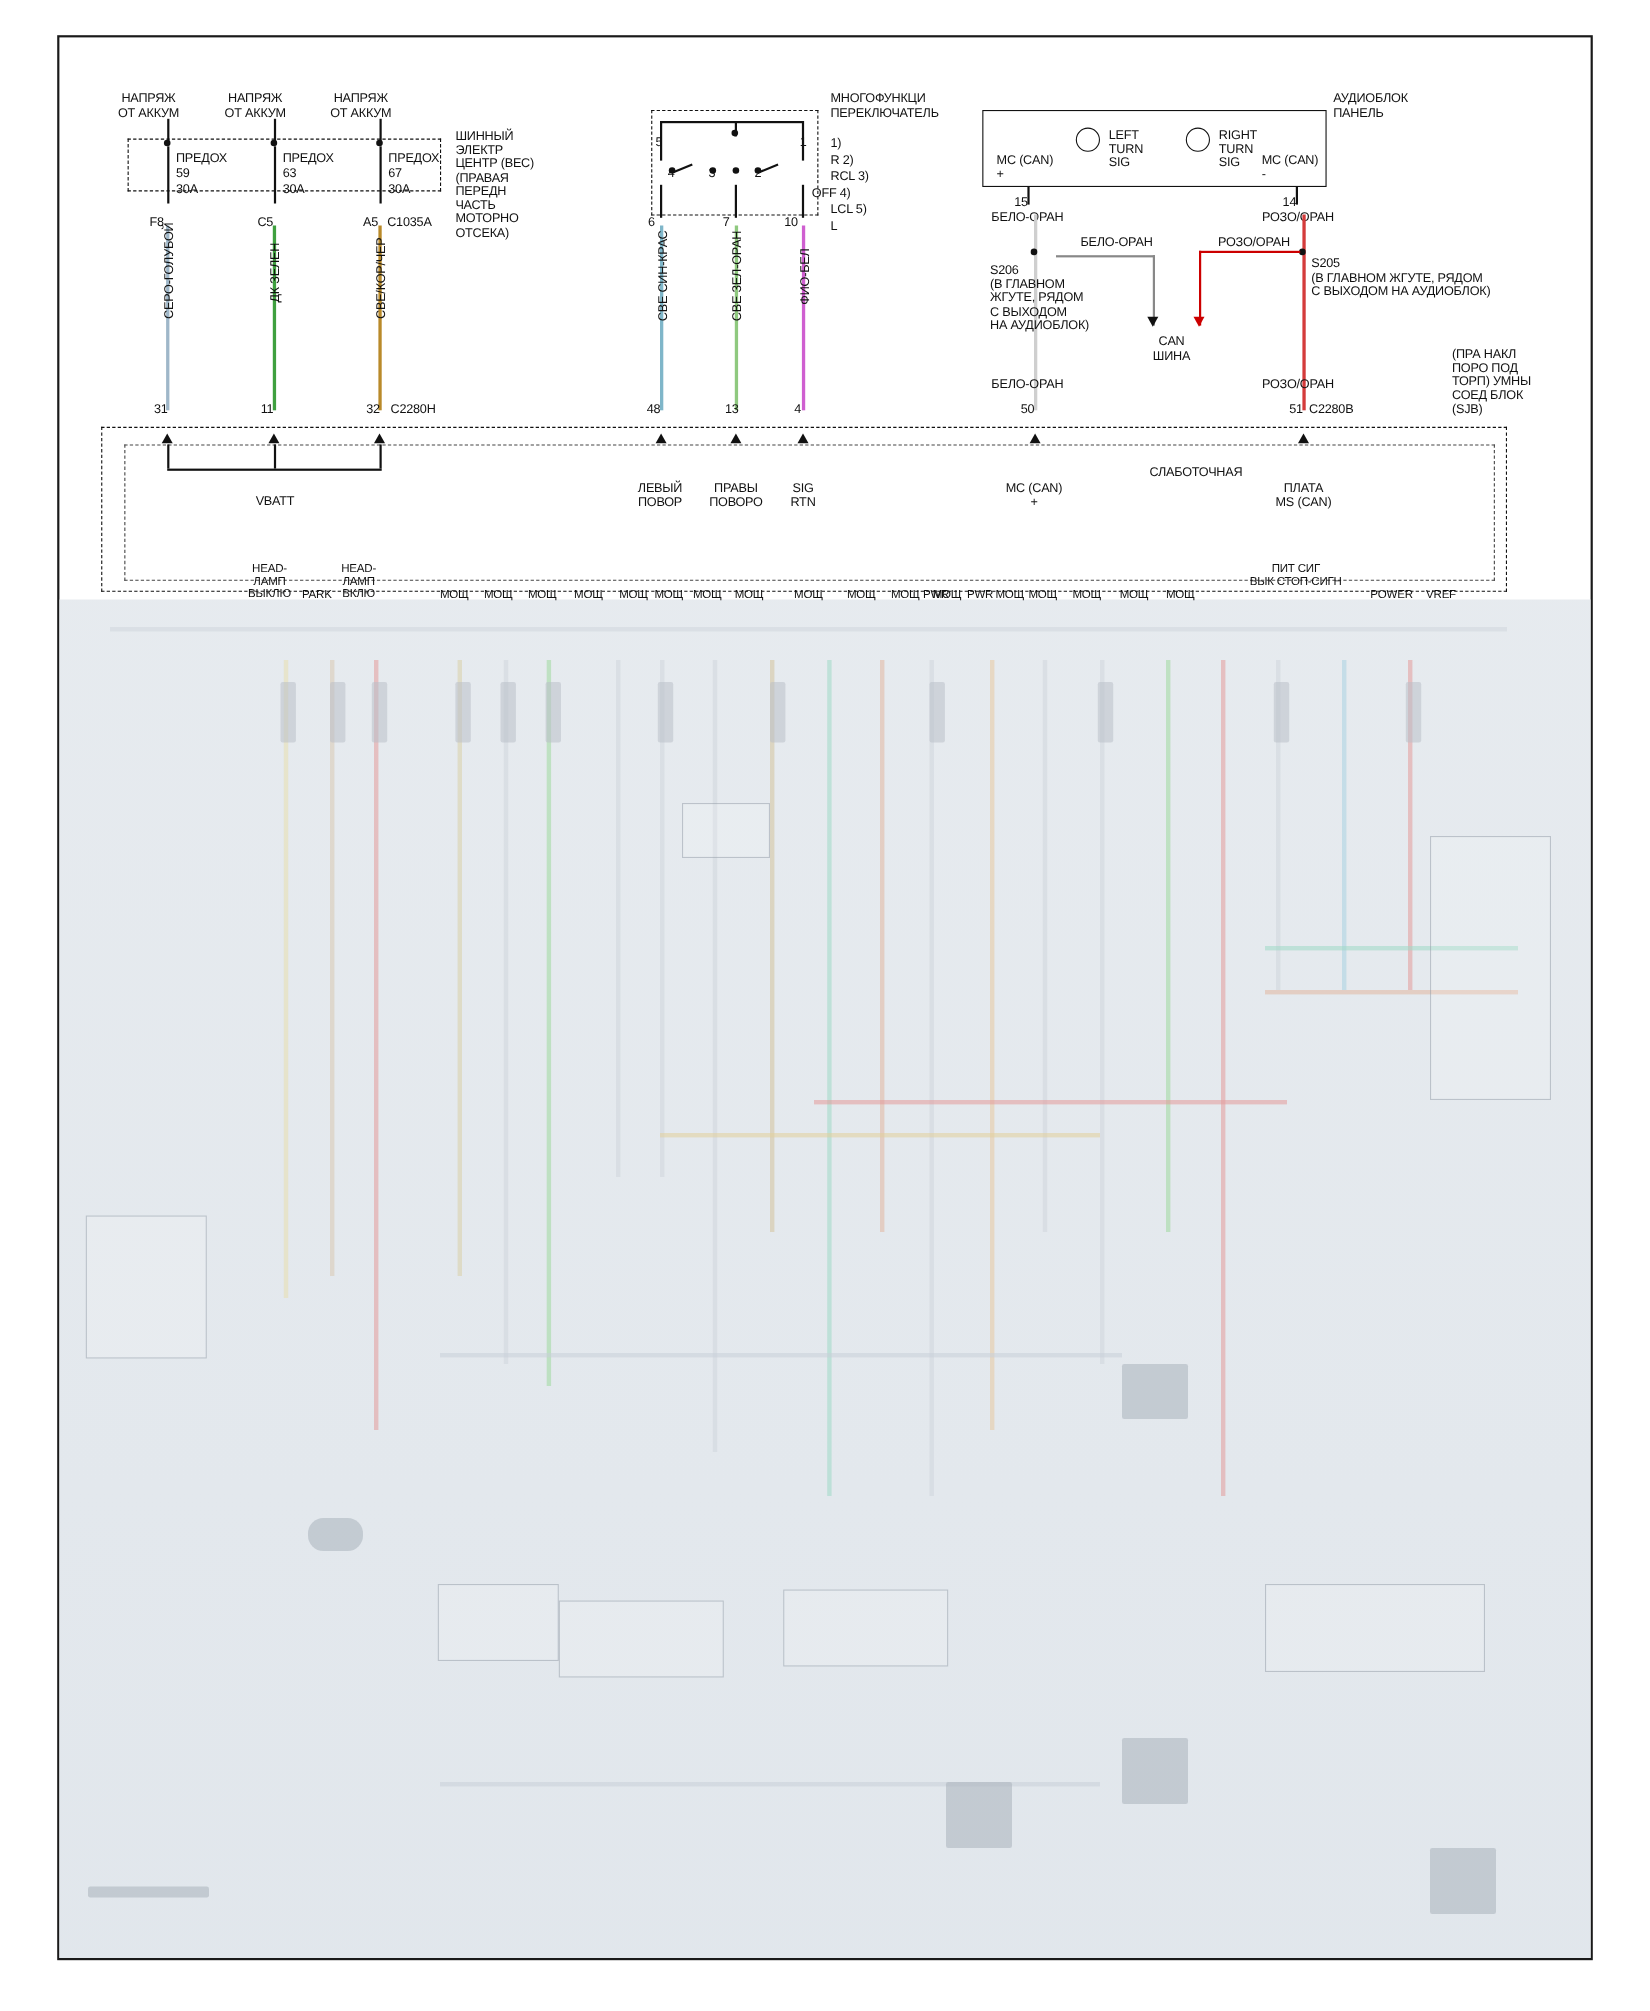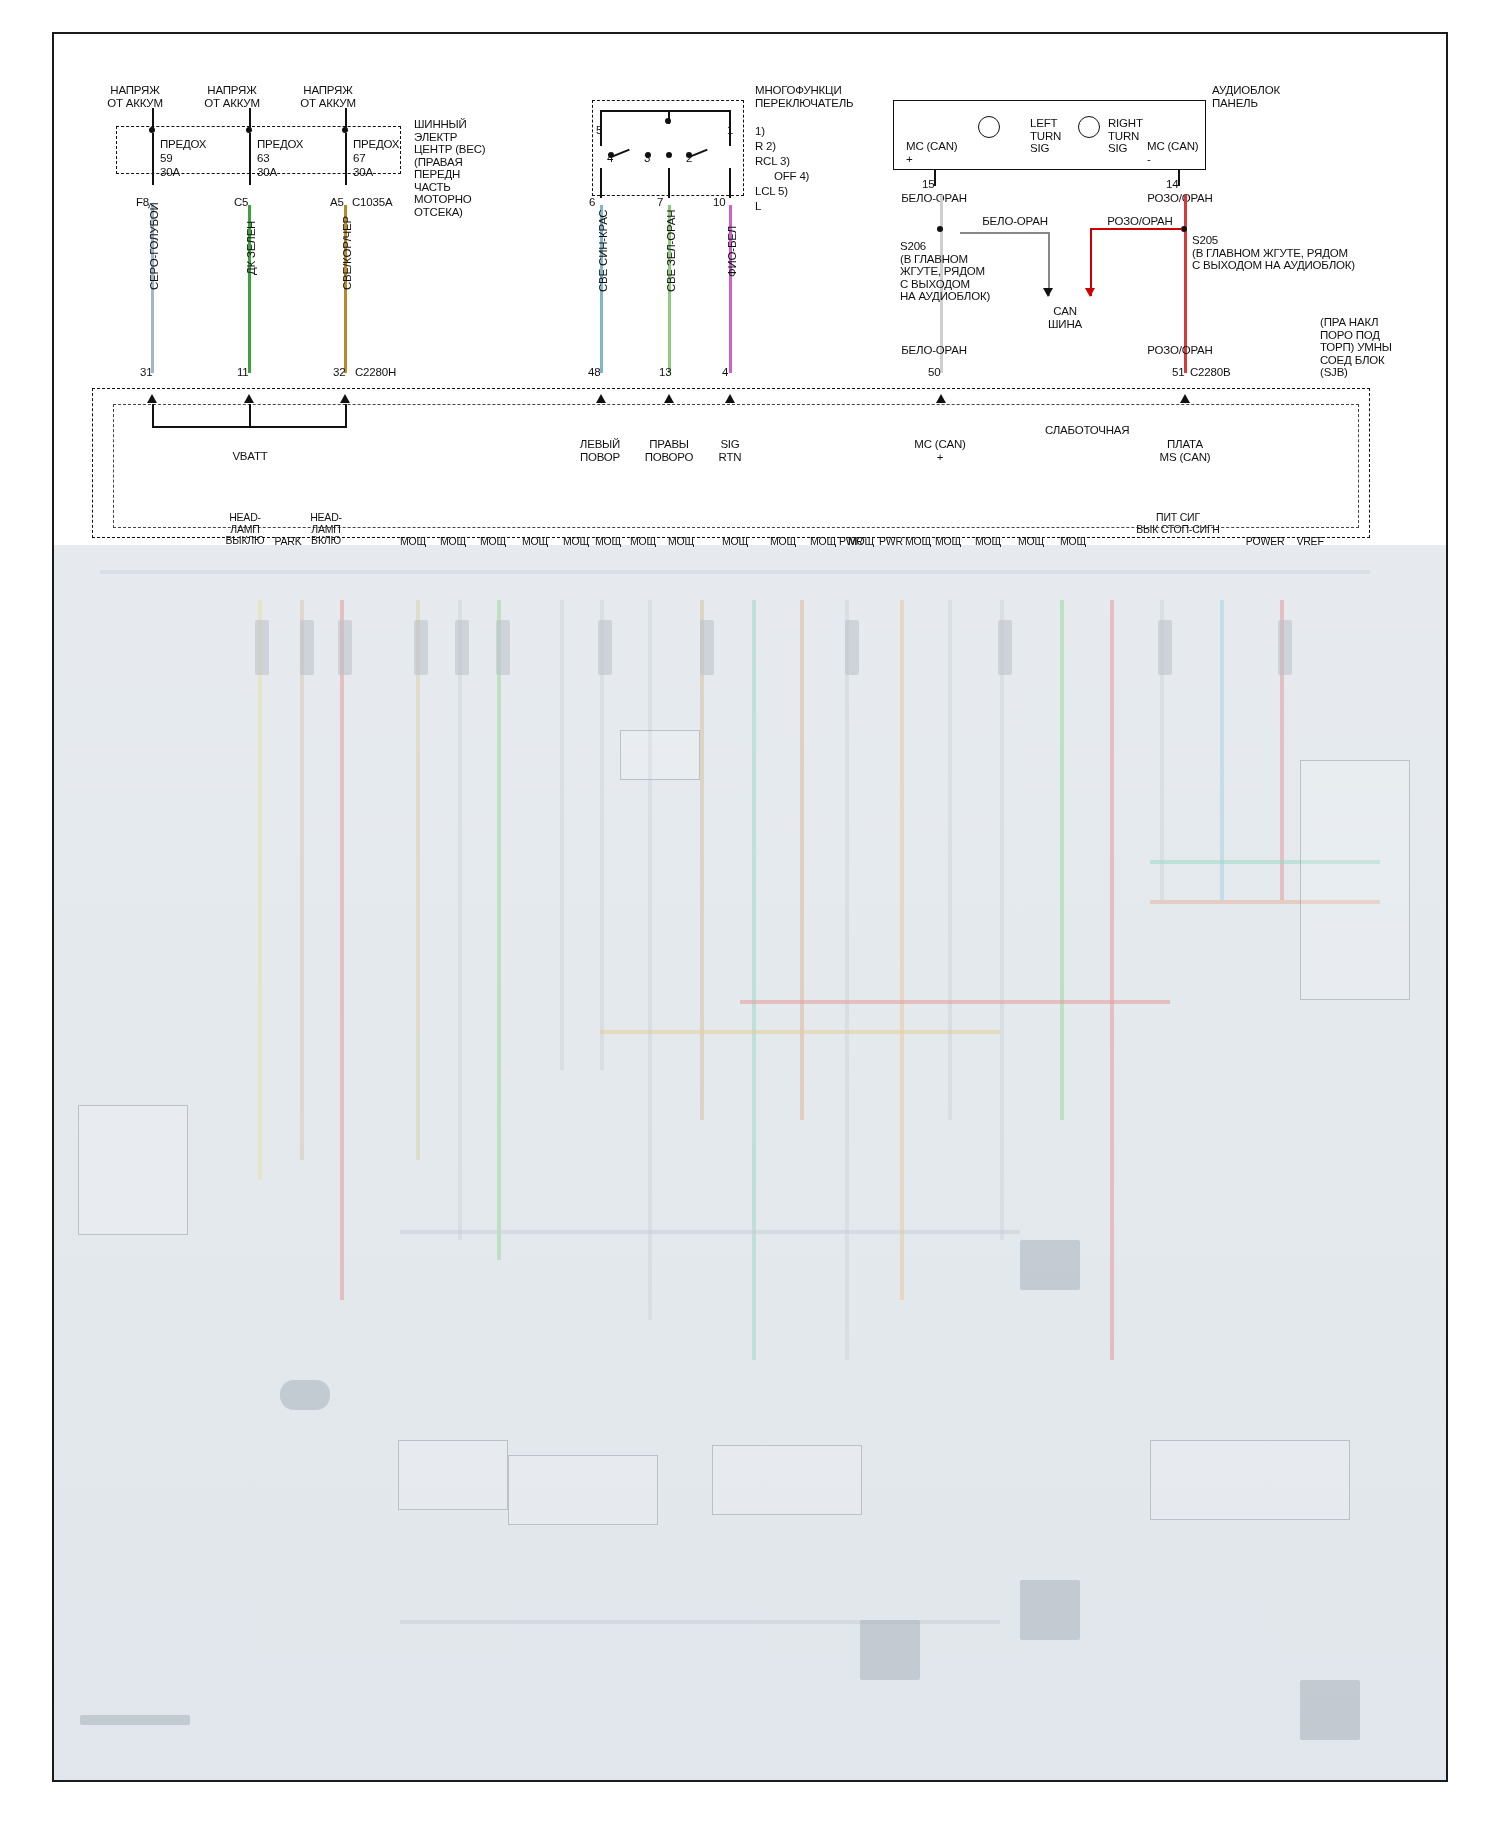--- a/index.html
+++ b/index.html
@@ -92,21 +92,21 @@
   <div class="txt" style="left:140px;top:366px;">31</div>
   <div class="txt" style="left:237px;top:366px;">11</div>
   <div class="txt" style="left:333px;top:366px;">32</div>
   <div class="txt" style="left:355px;top:366px;">C2280H</div>
 
   <div class="txt" style="left:755px;top:84px;">МНОГОФУНКЦИ
 ПЕРЕКЛЮЧАТЕЛЬ</div>
   <div class="txt" style="left:755px;top:125px;">1)</div>
   <div class="txt" style="left:755px;top:140px;">R 2)</div>
   <div class="txt" style="left:755px;top:155px;">RCL 3)</div>
-  <div class="txt" style="left:774px;top:170px;">OFF 4)</div>
+  <div class="txt" style="left:738px;top:170px;">OFF 4)</div>
   <div class="txt" style="left:755px;top:185px;">LCL 5)</div>
   <div class="txt" style="left:755px;top:200px;">L</div>
 
   <div class="dash" style="left:592px;top:100px;width:152px;height:96px;"></div>
 
   <div class="hline" style="left:600px;top:110px;width:130px;"></div>
   <div class="vline" style="left:600px;top:110px;height:36px;"></div>
   <div class="vline" style="left:668px;top:110px;height:14px;"></div>
   <div class="vline" style="left:729px;top:110px;height:36px;"></div>
   <div class="dot" style="left:665px;top:118px;"></div>
@@ -142,21 +142,21 @@
   <div class="txt" style="left:588px;top:366px;">48</div>
   <div class="txt" style="left:659px;top:366px;">13</div>
   <div class="txt" style="left:722px;top:366px;">4</div>
 
   <div class="solidbox" style="left:893px;top:100px;width:313px;height:70px;border-width:1.5px;"></div>
   <div class="txt" style="left:1212px;top:84px;">АУДИОБЛОК
 ПАНЕЛЬ</div>
 
   <div class="circ" style="left:978px;top:116px;width:22px;height:22px;"></div>
   <div class="circ" style="left:1078px;top:116px;width:22px;height:22px;"></div>
-  <div class="txt" style="left:1008px;top:117px;margin-left:22px;">LEFT
+  <div class="txt" style="left:1008px;top:117px;">LEFT
 TURN
 SIG</div>
   <div class="txt" style="left:1108px;top:117px;">RIGHT
 TURN
 SIG</div>
 
   <div class="txt" style="left:906px;top:140px;">MC (CAN)
 +</div>
   <div class="txt" style="left:1147px;top:140px;">MC (CAN)
 -</div>

